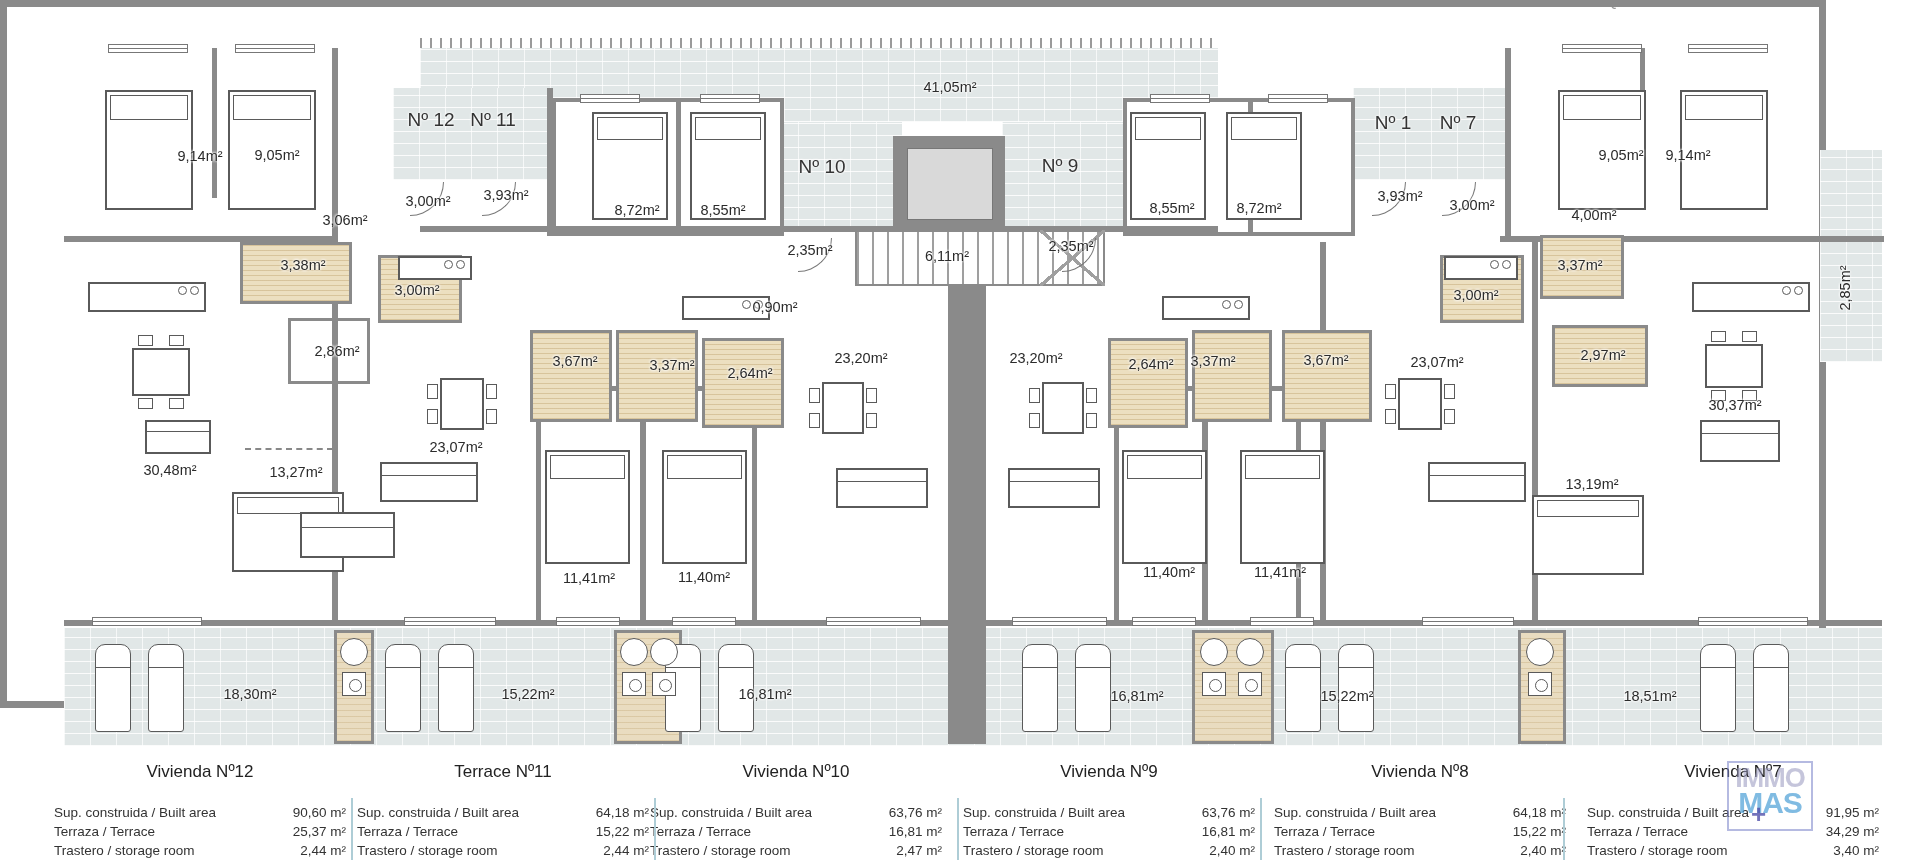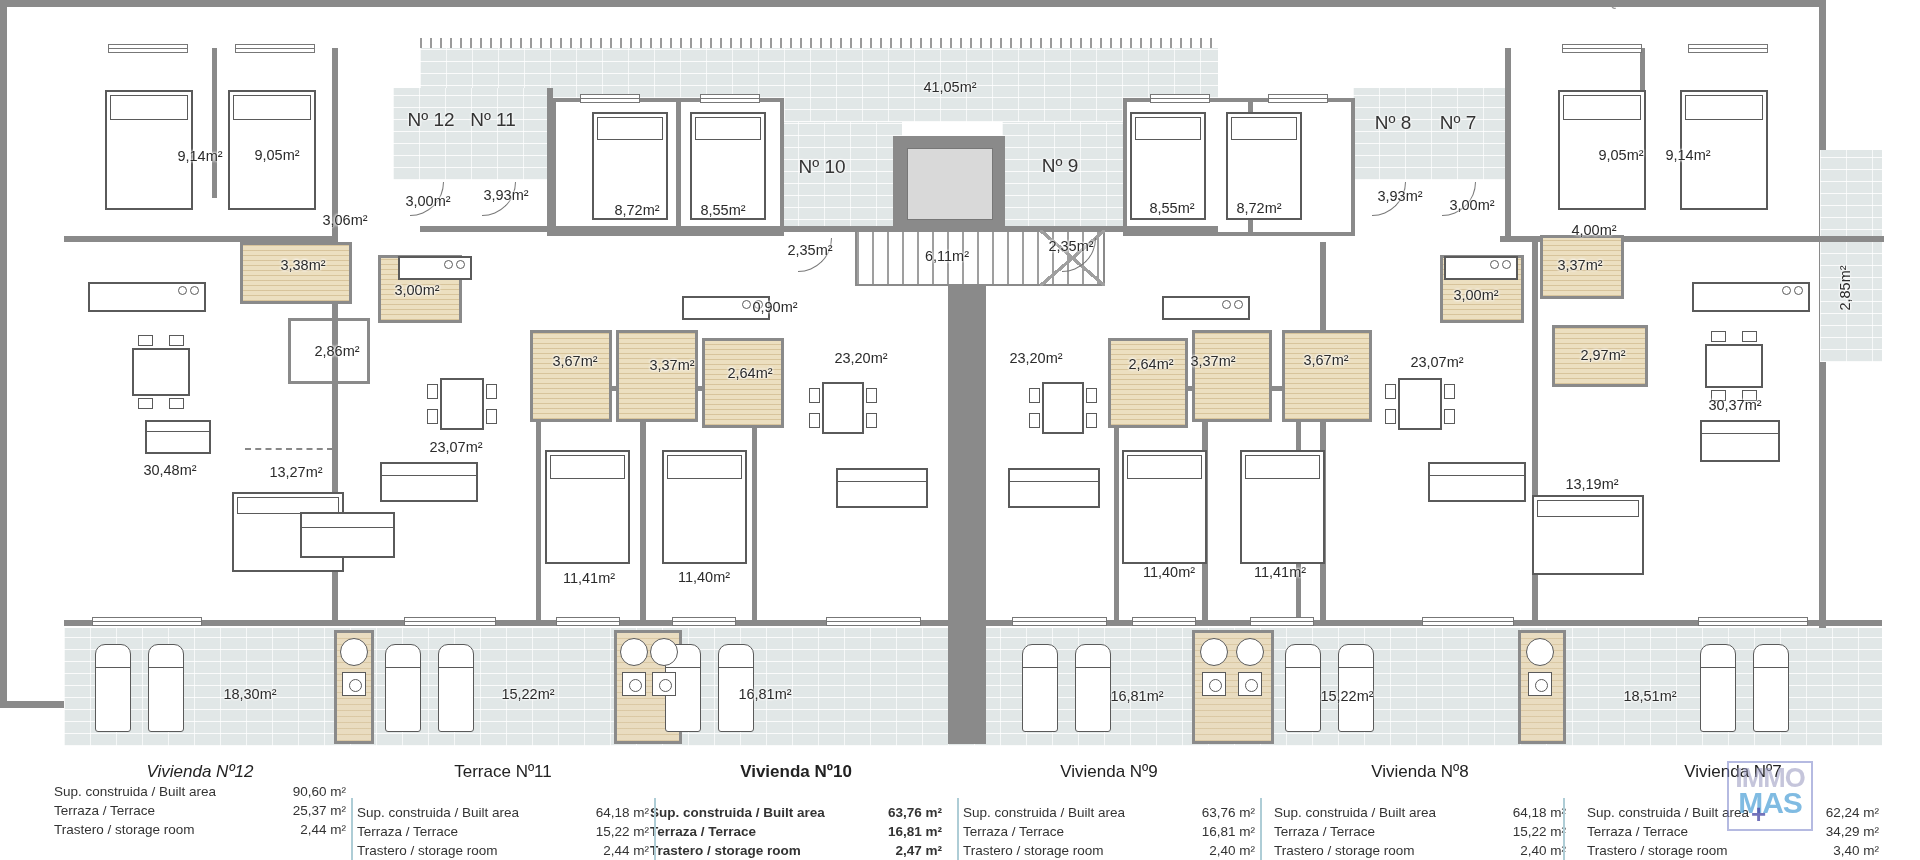--- a/index.html
+++ b/index.html
@@ -250,21 +250,21 @@
       <div class="room-label" style="left: 637px; top: 210px;">8,72m²</div>
       <div class="room-label" style="left: 723px; top: 210px;">8,55m²</div>
       <div class="room-label" style="left: 810px; top: 250px;">2,35m²</div>
       <div class="room-label" style="left: 947px; top: 256px;">6,11m²</div>
       <div class="room-label" style="left: 775px; top: 307px;">0,90m²</div>
       <div class="room-label" style="left: 1071px; top: 246px;">2,35m²</div>
       <div class="room-label" style="left: 1172px; top: 208px;">8,55m²</div>
       <div class="room-label" style="left: 1259px; top: 208px;">8,72m²</div>
       <div class="room-label" style="left: 1400px; top: 196px;">3,93m²</div>
       <div class="room-label" style="left: 1472px; top: 205px;">3,00m²</div>
-      <div class="room-label" style="left: 1594px; top: 230px;">4,00m²</div>
+      <div class="room-label" style="left: 1594px; top: 215px;">4,00m²</div>
       <div class="room-label" style="left: 1621px; top: 155px;">9,05m²</div>
       <div class="room-label" style="left: 1688px; top: 155px;">9,14m²</div>
       <div class="room-label" style="left: 303px; top: 265px;">3,38m²</div>
       <div class="room-label" style="left: 417px; top: 290px;">3,00m²</div>
       <div class="room-label" style="left: 337px; top: 351px;">2,86m²</div>
       <div class="room-label" style="left: 575px; top: 361px;">3,67m²</div>
       <div class="room-label" style="left: 672px; top: 365px;">3,37m²</div>
       <div class="room-label" style="left: 750px; top: 373px;">2,64m²</div>
       <div class="room-label" style="left: 861px; top: 358px;">23,20m²</div>
       <div class="room-label" style="left: 1036px; top: 358px;">23,20m²</div>
@@ -288,27 +288,27 @@
       <div class="room-label" style="left: 250px; top: 694px;">18,30m²</div>
       <div class="room-label" style="left: 528px; top: 694px;">15,22m²</div>
       <div class="room-label" style="left: 765px; top: 694px;">16,81m²</div>
       <div class="room-label" style="left: 1137px; top: 696px;">16,81m²</div>
       <div class="room-label" style="left: 1347px; top: 696px;">15,22m²</div>
       <div class="room-label" style="left: 1650px; top: 696px;">18,51m²</div>
       <div class="unit-marker" style="left: 431px; top: 120px;">Nº 12</div>
       <div class="unit-marker" style="left: 493px; top: 120px;">Nº 11</div>
       <div class="unit-marker" style="left: 822px; top: 167px;">Nº 10</div>
       <div class="unit-marker" style="left: 1060px; top: 166px;">Nº 9</div>
-      <div class="unit-marker" style="left: 1393px; top: 123px;">Nº 8</div>
+      <div class="unit-marker" style="left: 1393px; top: 123px;">Nº 1</div>
       <div class="unit-marker" style="left: 1458px; top: 123px;">Nº 7</div>
     </div>
 
   <div class="legend" id="legend">
       <div class="lg-col" style="left: 54px; top: 762px; width: 292px;">
-        <div class="lg-title" style=" font-style: italic;">Vivienda Nº12</div>
+        <div class="lg-title" style="margin-bottom: 21px;">Vivienda Nº12</div>
         <div class="lg-row">
           <span>Sup. construida / Built area</span>
           <span class="v">90,60 m²</span>
         </div>
         <div class="lg-row">
           <span>Terraza / Terrace</span>
           <span class="v">25,37 m²</span>
         </div>
         <div class="lg-row">
           <span>Trastero / storage room</span>
@@ -323,21 +323,21 @@
         </div>
         <div class="lg-row">
           <span>Terraza / Terrace</span>
           <span class="v">15,22 m²</span>
         </div>
         <div class="lg-row">
           <span>Trastero / storage room</span>
           <span class="v">2,44 m²</span>
         </div>
       </div>
-      <div class="lg-col" style="left: 650px; top: 762px; width: 292px; font-weight: bold;">
+      <div class="lg-col" style="left: 650px; top: 762px; width: 292px;">
         <div class="lg-title" style="margin-bottom: 21px;">Vivienda Nº10</div>
         <div class="lg-row">
           <span>Sup. construida / Built area</span>
           <span class="v">63,76 m²</span>
         </div>
         <div class="lg-row">
           <span>Terraza / Terrace</span>
           <span class="v">16,81 m²</span>
         </div>
         <div class="lg-row">
@@ -372,21 +372,21 @@
         </div>
         <div class="lg-row">
           <span>Trastero / storage room</span>
           <span class="v">2,40 m²</span>
         </div>
       </div>
       <div class="lg-col" style="left: 1587px; top: 762px; width: 292px;">
         <div class="lg-title" style="margin-bottom: 21px;">Vivienda Nº7</div>
         <div class="lg-row">
           <span>Sup. construida / Built area</span>
-          <span class="v">62,24 m²</span>
+          <span class="v">91,95 m²</span>
         </div>
         <div class="lg-row">
           <span>Terraza / Terrace</span>
           <span class="v">34,29 m²</span>
         </div>
         <div class="lg-row">
           <span>Trastero / storage room</span>
           <span class="v">3,40 m²</span>
         </div>
       </div>

